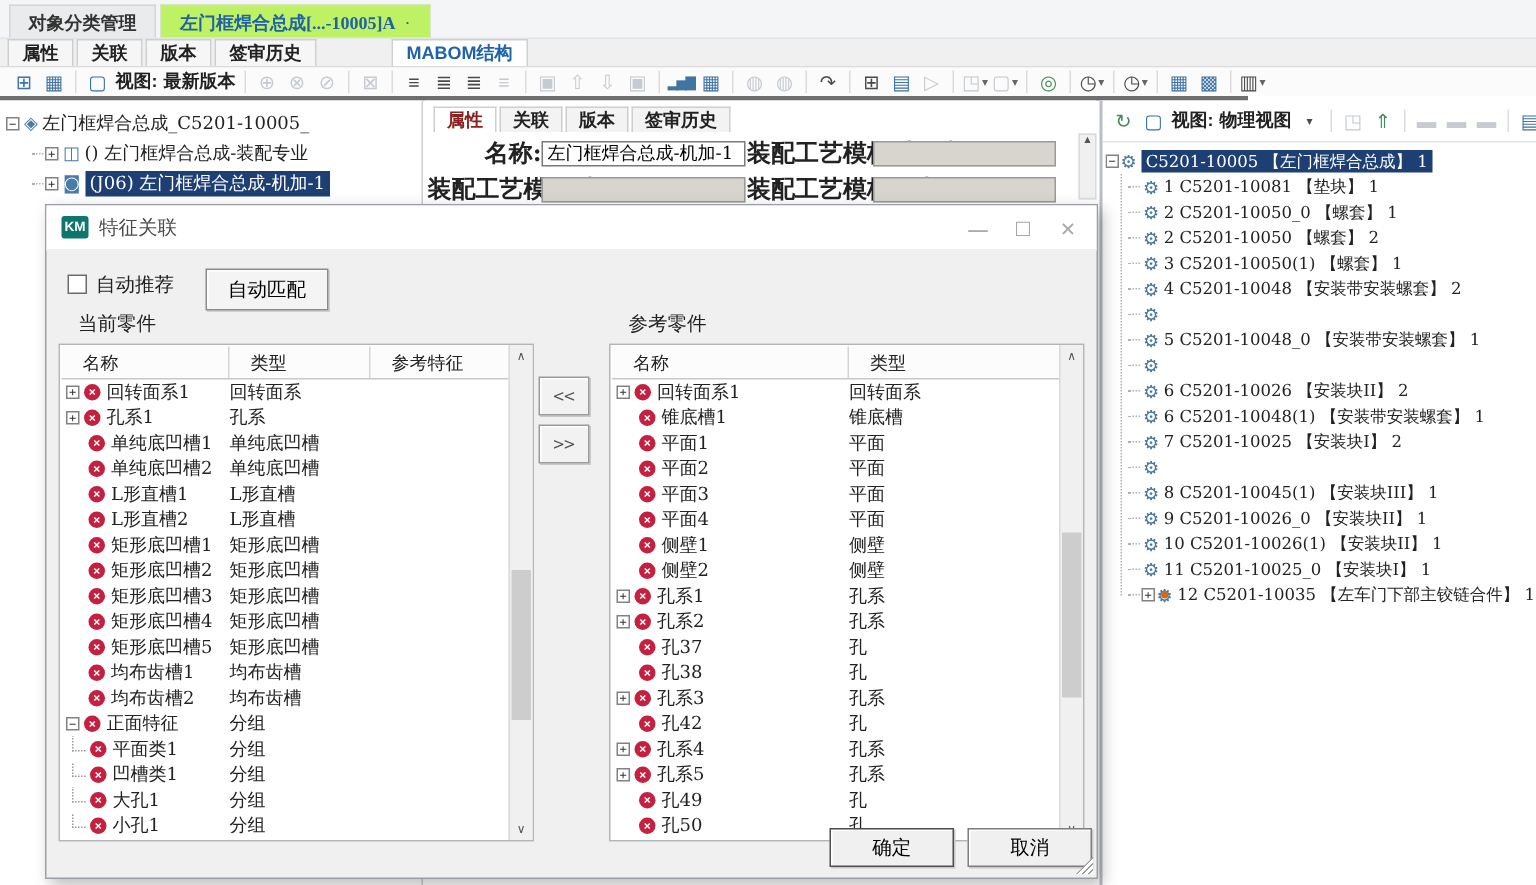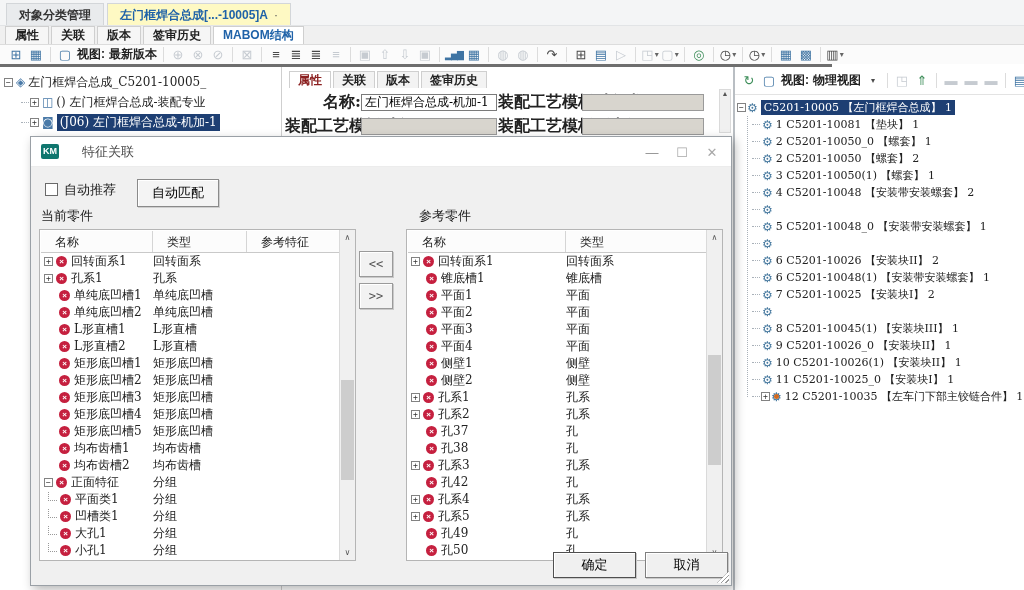--- a/index.html
+++ b/index.html
@@ -2,27 +2,27 @@
 <html><head>
 <meta charset="utf-8">
 <style>
   * { box-sizing: border-box; margin:0; padding:0; }
   html,body { width:1024px; height:590px; }
   body { position:relative; font-family:"Liberation Sans",sans-serif; background:#fff; overflow:hidden; font-size:12px; color:#222; }
 
   
   .topbar { position:absolute; left:0; top:0; width:1024px; height:26px; background:#f4f5f6; border-bottom:1px solid #e2e4e6; display:flex; align-items:flex-end; padding-left:6px; }
   .toptab { height:22px; line-height:20px; padding:0 12px; font-size:12px; font-weight:bold; color:#333; background:#e9ebed; border:1px solid #d3d6d9; border-bottom:none; margin-right:3px; display:flex; align-items:center; gap:6px; }
-  .toptab.active { background:#fef9c3; color:#1f62a8; }
+  .toptab.active { background:#bef264; color:#1f62a8;font-family:Liberation Serif, serif; }
   .toptab .marker { color:#555; font-weight:normal; }
 
   
   .subtabs { position:absolute; left:0; top:26px; width:1024px; height:19px; background:#f0f0f0; display:flex; align-items:flex-end; padding-left:5px; border-bottom:1px solid #dcdcdc; }
   .subtab { height:18px; line-height:17px; padding:0 9px; font-size:12px; font-weight:bold; color:#222; background:#f6f6f6; border:1px solid #cfcfcf; border-bottom:none; margin-right:2px; }
-  .subtab.active { background:#fff; color:#1f62a8; }
+  .subtab.active { background:#fff; color:#1f62a8;margin-left:48px; }
 
   
   .toolbar { position:absolute; left:0; top:45px; width:1024px; height:19px; background:#fbfbfb; display:flex; align-items:center; padding-left:6px; }
   .tbi { min-width:20px; height:18px; display:flex; align-items:center; justify-content:center; font-size:13px; cursor:default; }
   .tbi.blue { color:#3f74a3; } .tbi.dark { color:#4a4a4a; } .tbi.green { color:#3e8e5a; } .tbi.dis { color:#c6cbd1; }
   .tbi .caret { font-size:8px; color:#666; margin-left:1px; }
   .tbi.chart { font-size:9px; letter-spacing:-1px; }
   .tsep { width:1px; height:15px; background:#dcdcdc; margin:0 4px; }
   .view-label { font-weight:bold; color:#222; margin:0 2px 0 2px; white-space:nowrap; }
   .dark-split { position:absolute; left:0; top:64px; width:832px; height:3px; background:#6e6e6e; }
@@ -52,21 +52,21 @@
   .rtree { position:absolute; left:2px; top:32px; right:2px; bottom:2px; font-family:"DejaVu Serif",serif; font-size:11px; overflow:hidden; }
   .rrow { height:17px; display:flex; align-items:center; white-space:nowrap; }
   .rchildren { position:relative; padding-left:14px; }
   .rchildren:before { content:""; position:absolute; left:10px; top:0; bottom:8px; border-left:1px dotted #a9b1b9; }
   .gear { color:#47799f; font-size:12px; margin:0 3px 0 1px; flex:none; position:relative; }
   .gear.pin:after { content:""; position:absolute; left:3px; top:4px; width:5px; height:5px; border-radius:50%; background:#d2691e; }
 
   
   .dialog { position:absolute; left:30px; top:136px; width:702px; height:450px; background:#f0f0f0; border:1px solid #9aa0a6; box-shadow:3px 4px 10px rgba(0,0,0,.28); }
   .dtitle { position:absolute; left:0; top:0; right:0; height:30px; background:#fff; display:flex; align-items:center; padding-left:10px; font-size:13px; color:#4a4a4a; border-bottom:1px solid #ececec; }
-  .dlogo { width:18px; height:15px; background:#0f766e; color:#fff; font:bold 9px/15px "Liberation Sans",sans-serif; text-align:center; border-radius:2px; margin-right:23px; flex:none; }
+  .dlogo { width:18px; height:15px; background:#0f766e; color:#fff; font:bold 9px/15px "Liberation Sans",sans-serif; text-align:center; border-radius:2px; margin-right:7px; flex:none; }
   .wbtns { position:absolute; right:4px; top:0; height:30px; display:flex; }
   .wbtn { width:30px; height:30px; display:flex; align-items:center; justify-content:center; color:#a8a8a8; font-size:13px; }
   .wbtn.min { color:#8c8c8c; }
   .chk { position:absolute; left:14px; top:46px; width:13px; height:13px; border:1px solid #6a6a6a; background:#fff; }
   .chklabel { position:absolute; left:33px; top:44px; font-family:"DejaVu Serif",serif; font-size:13px; }
   .automatch { position:absolute; left:106px; top:42px; width:82px; height:28px; background:#f4f4f4; border:1px solid #8a8a8a; box-shadow:inset 1px 1px 0 #fff, 1px 1px 0 #cfcfcf; font-family:"DejaVu Serif",serif; font-size:13px; }
   .grouplabel { position:absolute; font-family:"DejaVu Serif",serif; font-size:13px; background:#f0f0f0; padding:0 3px; z-index:2; }
   .groupbox { position:absolute; top:92px; height:332px; border:1px solid #b5b5b5; background:#fff; }
   .gb-left  { left:8px;   width:317px; }
   .gb-right { left:375px; width:317px; }
@@ -336,21 +336,21 @@
   <div class="wbtns">
     <span class="wbtn min">—</span>
     <span class="wbtn">☐</span>
     <span class="wbtn">✕</span>
   </div>
 
   <span class="chk"></span>
   <span class="chklabel">自动推荐</span>
   <button class="automatch">自动匹配</button>
 
-  <span class="grouplabel" style="left:7px; top:70px;">当前零件</span>
+  <span class="grouplabel" style="left:18px; top:70px;">当前零件</span>
   <div class="groupbox gb-left">
     <div class="ftable">
       <div class="fhead">
         <div class="hc" style="width:112px">名称</div>
         <div class="hc" style="width:94px">类型</div>
         <div class="hc" style="flex:1">参考特征</div>
       </div>
       <div class="fbody" id="left-list">
           <div class="frow2">
             <div class="cell-name" style="width: 112px;">

